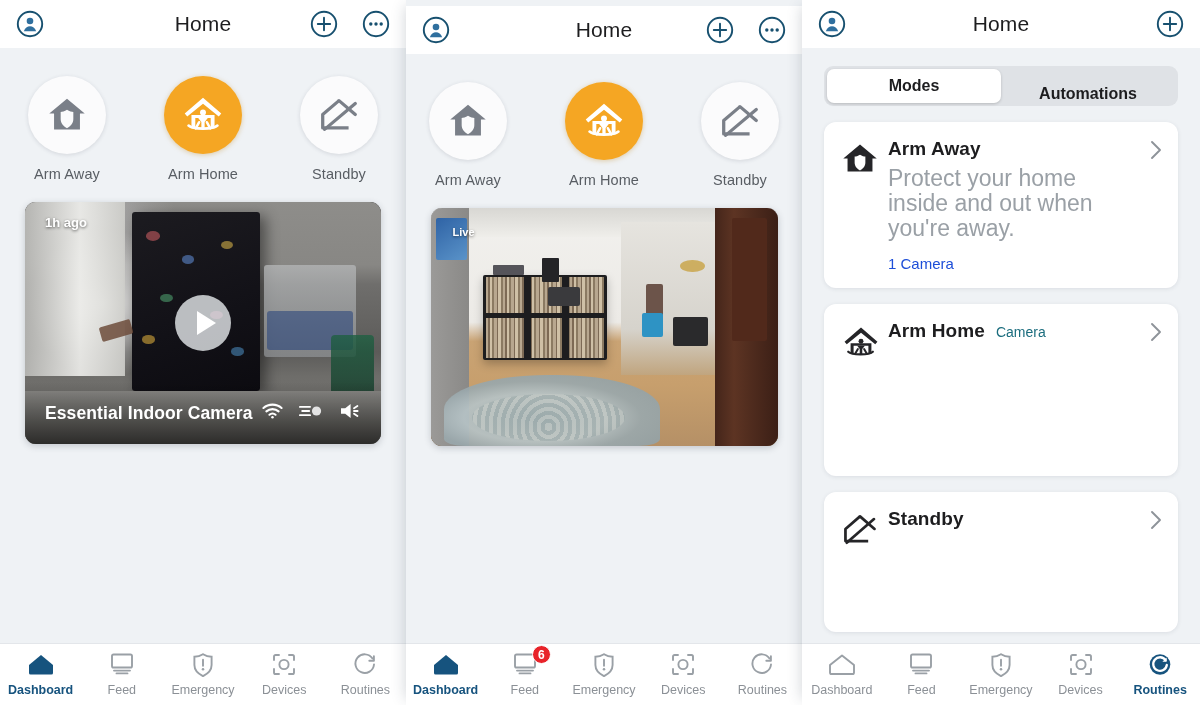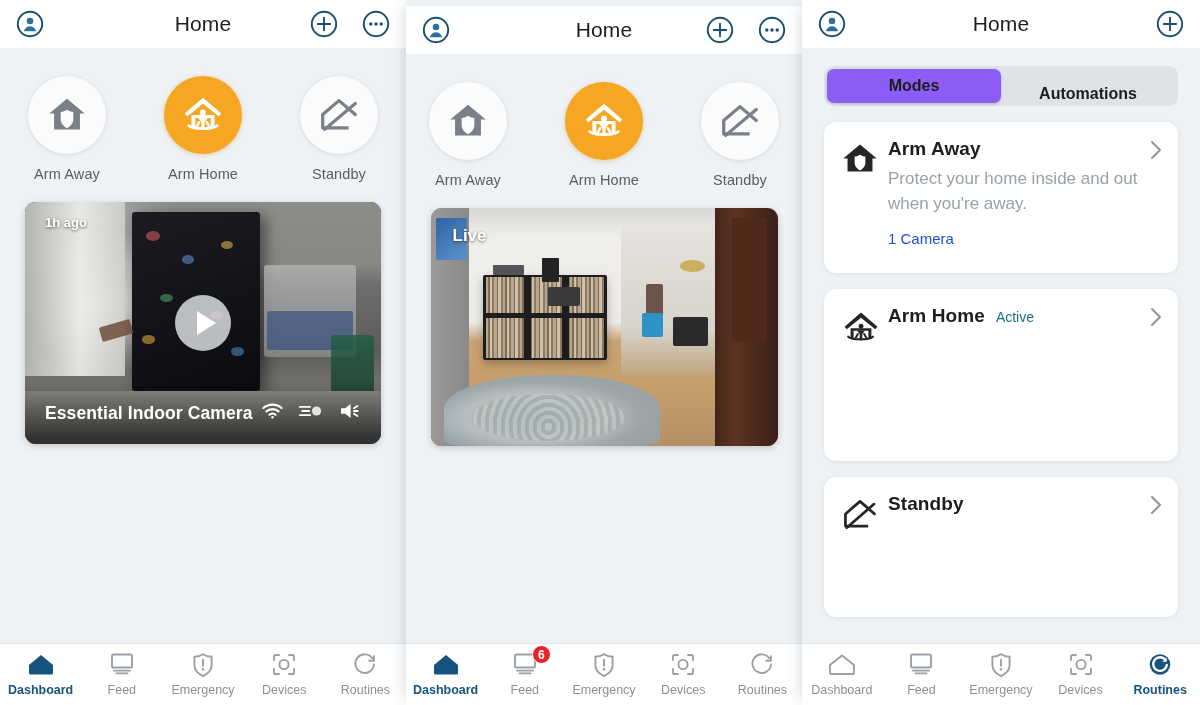--- a/index.html
+++ b/index.html
@@ -62,21 +62,21 @@
     background: #1a1a1a;
   }
   .cam-scene { position: absolute; inset: 0; }
   .cam-time {
     position: absolute; top: 13px; left: 20px;
     color: #fff; font-size: 13px; font-weight: 700;
     text-shadow: 0 1px 3px rgba(0,0,0,.6);
   }
   .cam-live {
     position: absolute; top: 18px; left: 22px;
-    color: #fff; font-size: 17px; font-weight: 700;
+    color: #fff; font-size: 11px; font-weight: 700;
     text-shadow: 0 1px 3px rgba(0,0,0,.55);
   }
   .play-btn {
     position: absolute; left: 50%; top: 50%;
     transform: translate(-50%,-50%);
     width: 56px; height: 56px; border-radius: 50%;
     background: rgba(225,228,230,.82);
     display: flex; align-items: center; justify-content: center;
   }
   .play-tri {
@@ -127,38 +127,38 @@
     margin: 18px 22px 0 22px;
     height: 40px;
     background: #dfe2e6;
     border-radius: 9px;
     display: flex; padding: 3px;
   }
   .seg-btn {
     flex: 1; display: flex; align-items: center; justify-content: center;
     font-size: 16px; color: #1d1d1f; border-radius: 7px; font-weight: 700;
   }
-  .seg-btn.sel { background: #8b5cf6; box-shadow: 0 1px 3px rgba(0,0,0,.18); }
+  .seg-btn.sel { background: #ffffff; box-shadow: 0 1px 3px rgba(0,0,0,.18); }
   .seg-btn.unsel { font-weight: 700; align-items: flex-end; }
 
   .mode-card {
     margin: 16px 22px 0 22px;
     background: #ffffff;
     border-radius: 12px;
     box-shadow: 0 1px 4px rgba(40,50,70,.10);
     padding: 16px 14px 16px 16px;
     display: flex;
     position: relative;
   }
   .mc-ico { width: 48px; flex: 0 0 48px; padding-top: 2px; }
   .mc-body { flex: 1; padding-right: 26px; }
   .mc-titlerow { display: flex; align-items: baseline; gap: 11px; }
   .mc-title { font-size: 19px; font-weight: 700; color: #1d1d1f; letter-spacing:.1px; }
   .mc-active { font-size: 14px; color: #1b6d7e; font-weight: 400; }
-  .mc-desc { margin-top: 6px; font-size: 17px; line-height: 25px; color: #9aa0a6; }
+  .mc-desc { margin-top: 6px; font-size: 23px; line-height: 25px; color: #9aa0a6; }
   .mc-meta { margin-top: 14px; font-size: 15px; color: #1d4ed8; }
   .mc-chev { position: absolute; right: 16px; top: 18px; }
 
   .panel-shadow-l { box-shadow: -6px 0 14px -6px rgba(40,55,75,.22); }
 </style>
 </head>
 <body>
 
 <div id="root">
 
@@ -539,21 +539,21 @@
           <path d="M11.6 23.2v11.6h3.3V26h16.2v8.8h3.3V23.2z" fill="#252528"></path>
           <circle cx="23" cy="21" r="2.7" fill="#252528"></circle>
           <path d="M18.8 26h8.4l-2.8 3.7v5.6h-2.8v-5.6z" fill="#252528"></path>
           <path d="M19.6 29.6 16.6 34.8M26.4 29.6l3 5.2" stroke="#252528" stroke-width="2.2" stroke-linecap="round"></path>
           <path d="M9 32.6c4 3.8 23 3.8 27 0" fill="none" stroke="#252528" stroke-width="2.4" stroke-linecap="round"></path>
         </svg>
       </div>
       <div class="mc-body">
         <div class="mc-titlerow">
           <span class="mc-title">Arm Home</span>
-          <span class="mc-active">Active</span>
+          <span class="mc-active">Camera</span>
         </div>
       </div>
       <span class="mc-chev">
         <svg width="12" height="20" viewBox="0 0 12 20">
           <path d="M2 2l8 8-8 8" fill="none" stroke="#8e9399" stroke-width="1.9" stroke-linecap="round" stroke-linejoin="round"></path>
         </svg>
       </span>
     </div>
 
     <div class="mode-card" style="min-height:140px;">

